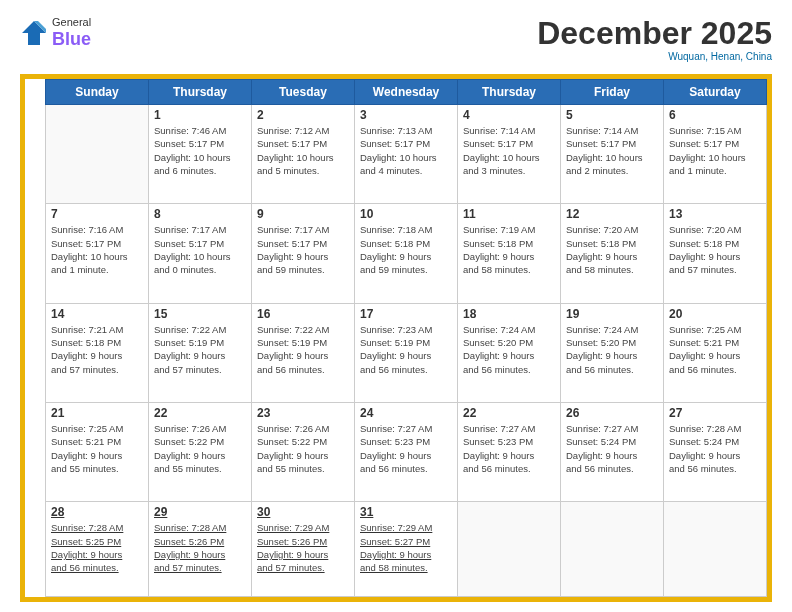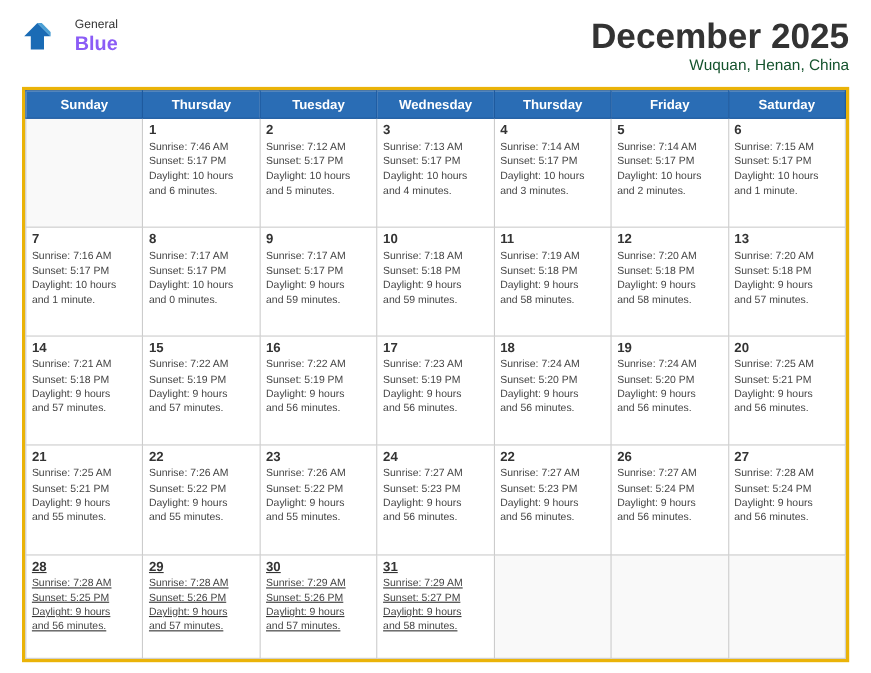--- a/index.html
+++ b/index.html
@@ -21,21 +21,21 @@
     }
     .header {
       display: flex;
       justify-content: space-between;
       align-items: flex-start;
       margin-bottom: 12px;
     }
     .logo {
       display: flex;
       align-items: center;
-      gap: 20px;
+      gap: 4px;
     }
     .logo-text {
       display: flex;
       flex-direction: column;
       line-height: 1.2;
     }
     .logo-blue {
       font-size: 18px;
       font-weight: bold;
       color: #8b5cf6;
@@ -48,28 +48,29 @@
       text-align: right;
       margin-left: 28px;
     }
     .month-title {
       font-size: 32px;
       font-weight: bold;
       color: #333;
       line-height: 1.1;
     }
     .location {
-      font-size: 14px;
-      color: #14532d;
+      font-size: 10px;
+      color: #0369a1;
     }
     .calendar {
       flex: 1;
-      border: 3px solid #eab308;
+      border: 5px solid #eab308;
       border-collapse: collapse;
       width: 100%;
+      padding-left: 20px;
     }
     .calendar table {
       width: 100%;
       border-collapse: collapse;
       height: 100%;
     }
     .calendar th {
       background: #2a6db5;
       color: #fff;
       text-align: center;

